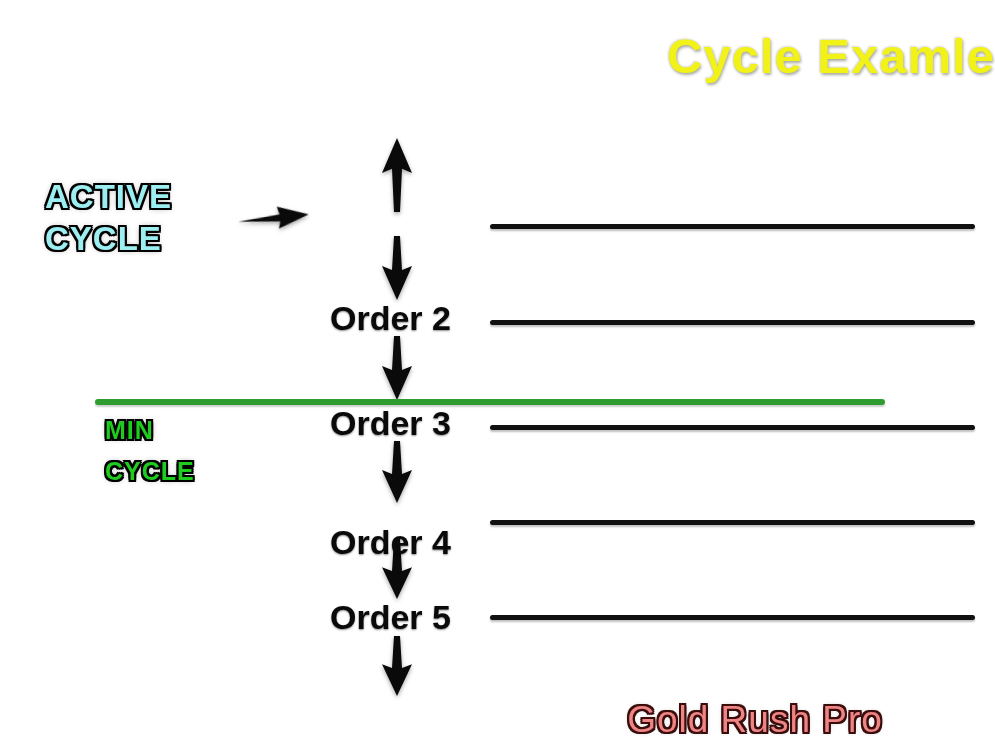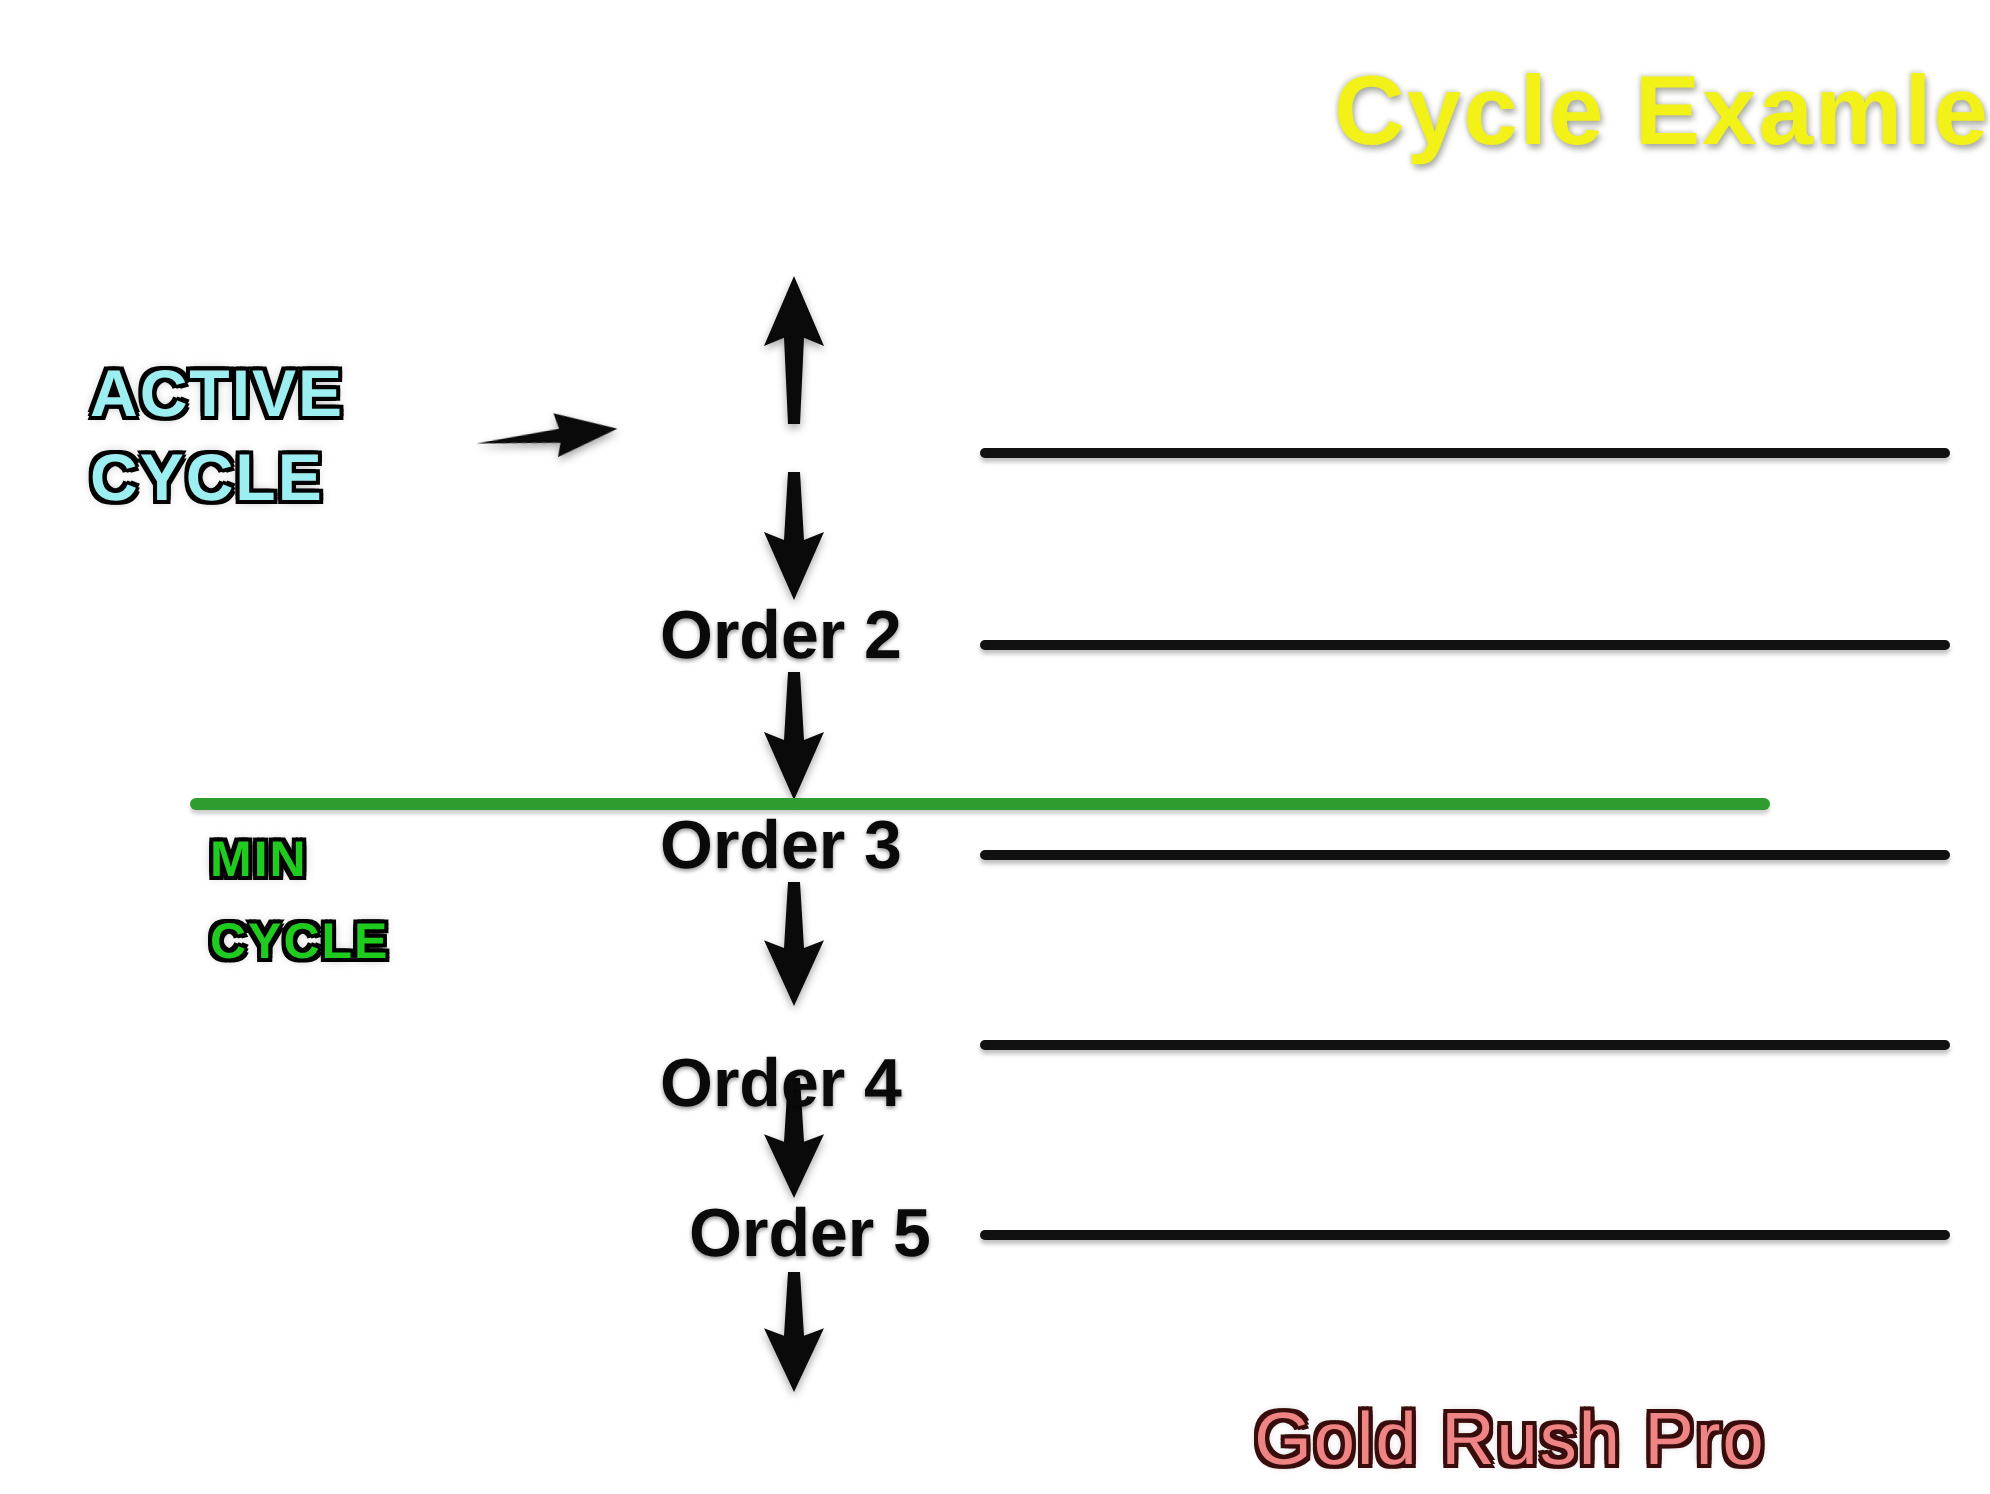--- a/index.html
+++ b/index.html
@@ -70,21 +70,21 @@
   .rule{
     left:490px;width:485px;height:5px;
     background:var(--line);
     border-radius:3px;
     box-shadow:0 2px 2px rgba(0,0,0,0.25);
   }
   .o1{top:203px;} .r1{top:224px;}
   .o2{top:299px;} .r2{top:320px;}
   .o3{top:404px;} .r3{top:425px;}
   .o4{top:501px;margin-top:22px;} .r4{top:520px;}
-  .o5{top:598px;text-align:center;} .r5{top:615px;}
+  .o5{top:598px;} .r5{top:615px;}
   
   .green-line{
     left:95px;top:399px;width:790px;height:6px;
     background:var(--min-profit-line);
     border-radius:3px;
     box-shadow:0 2px 2px rgba(0,0,0,0.2);
   }
   
   .arrow{filter:drop-shadow(0 2px 2px rgba(0,0,0,0.35));}
   .v-arrow{left:379px;width:36px;}

